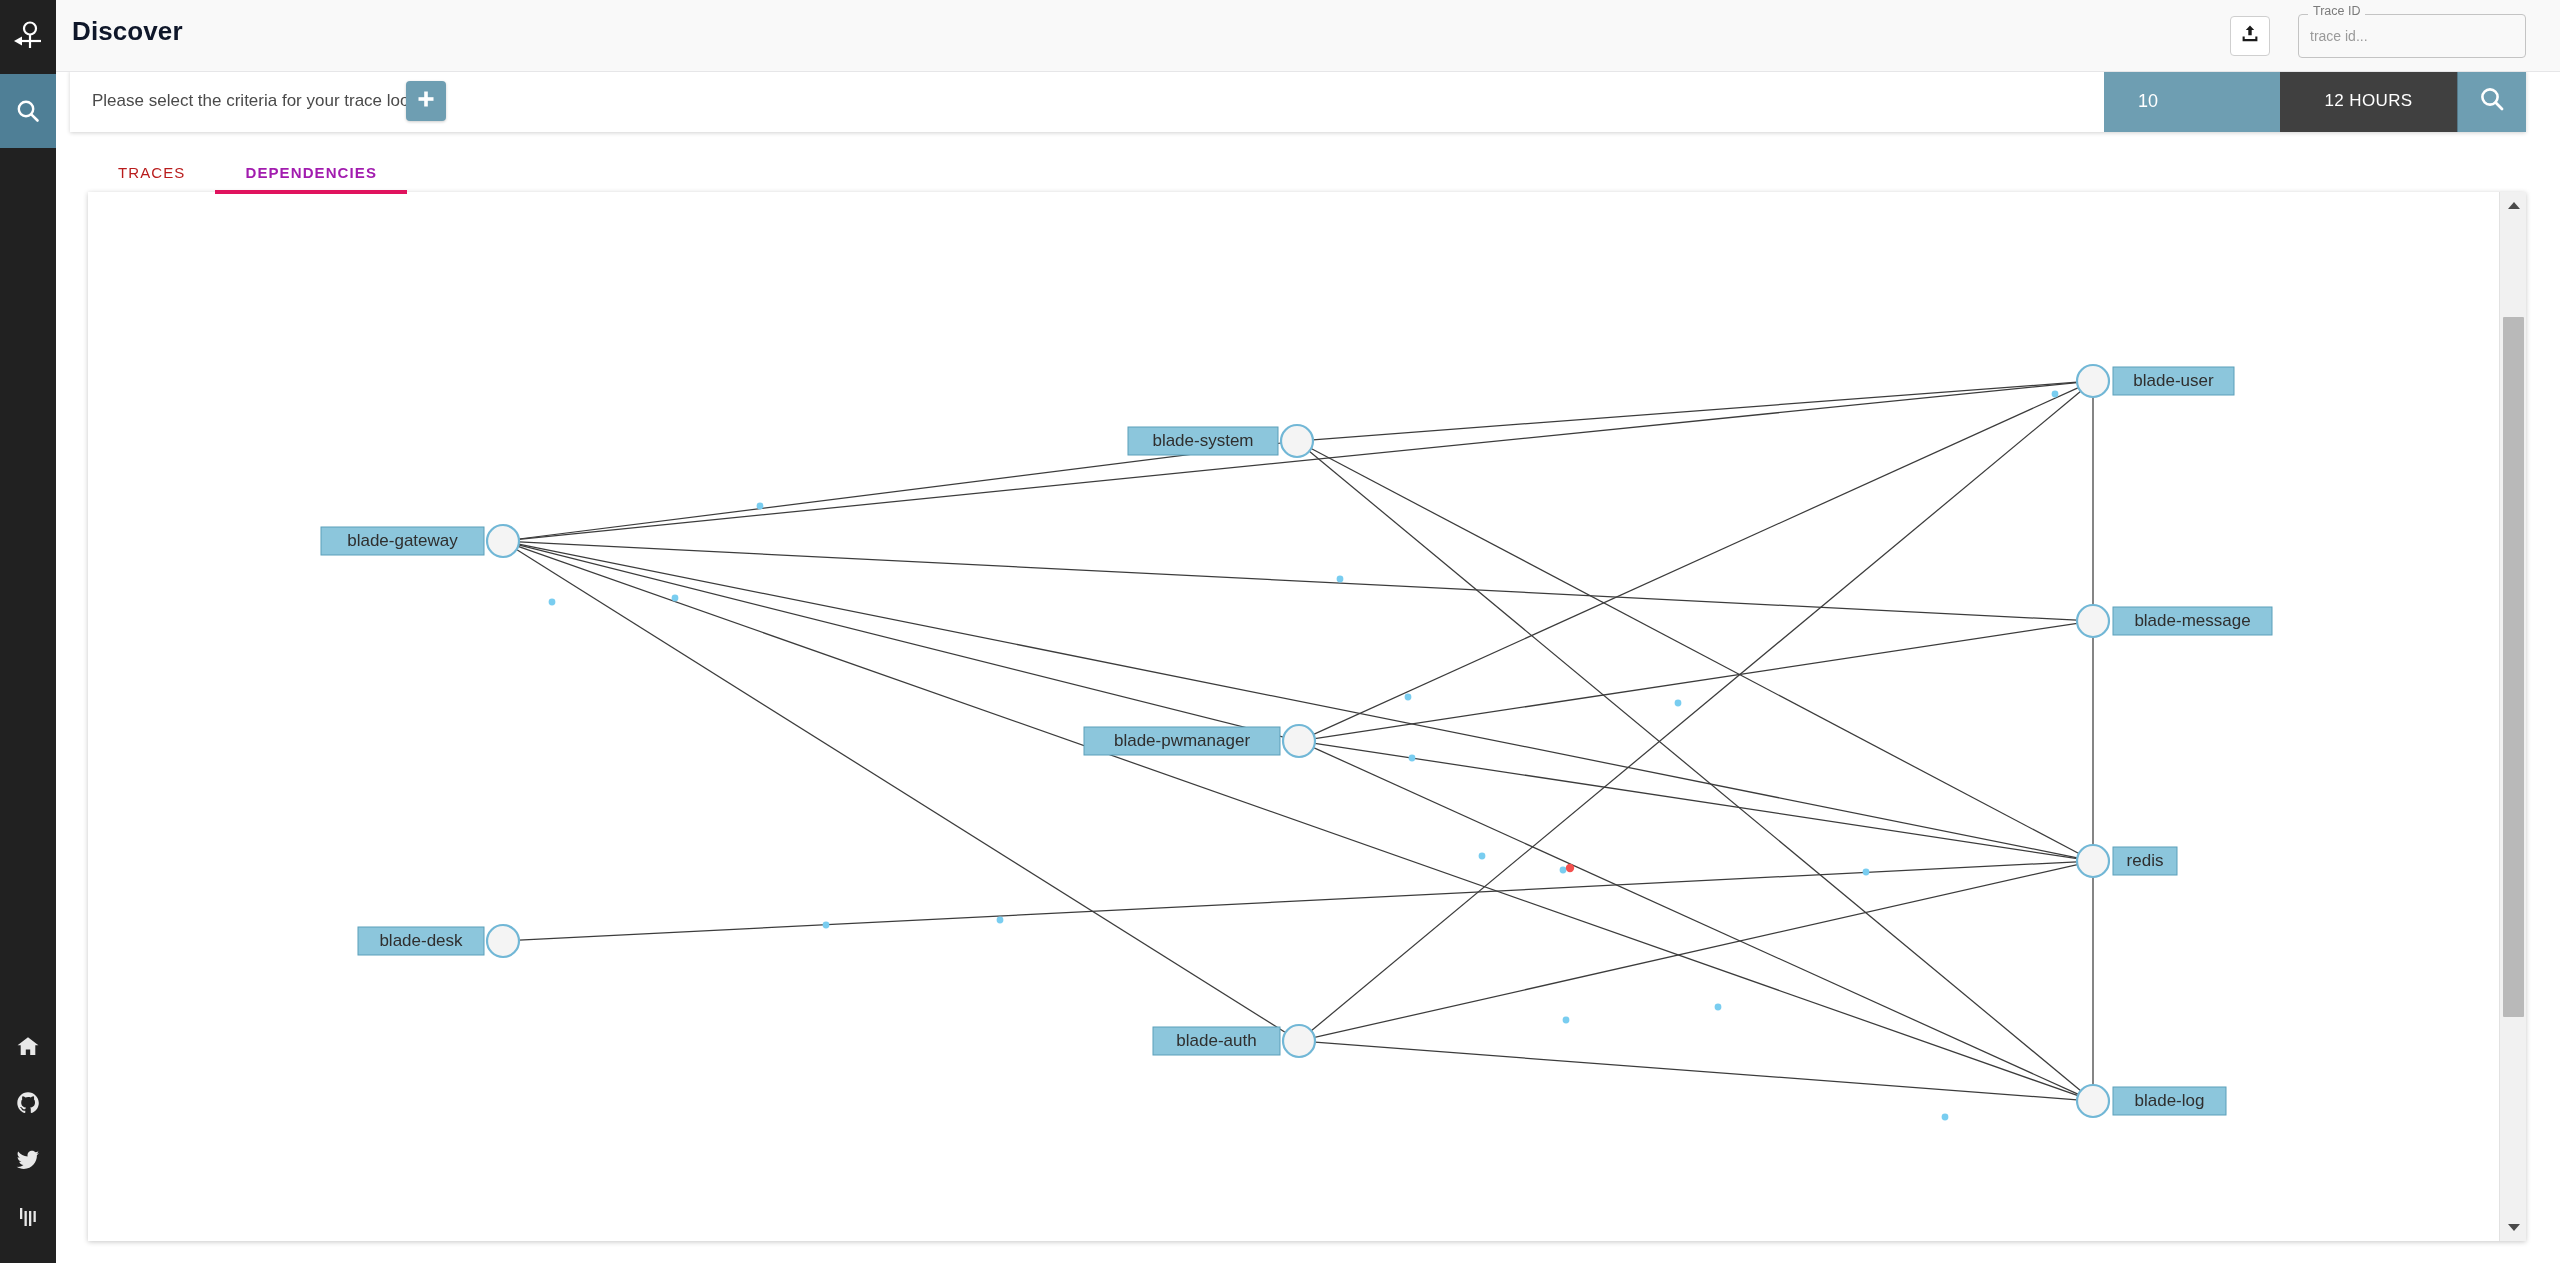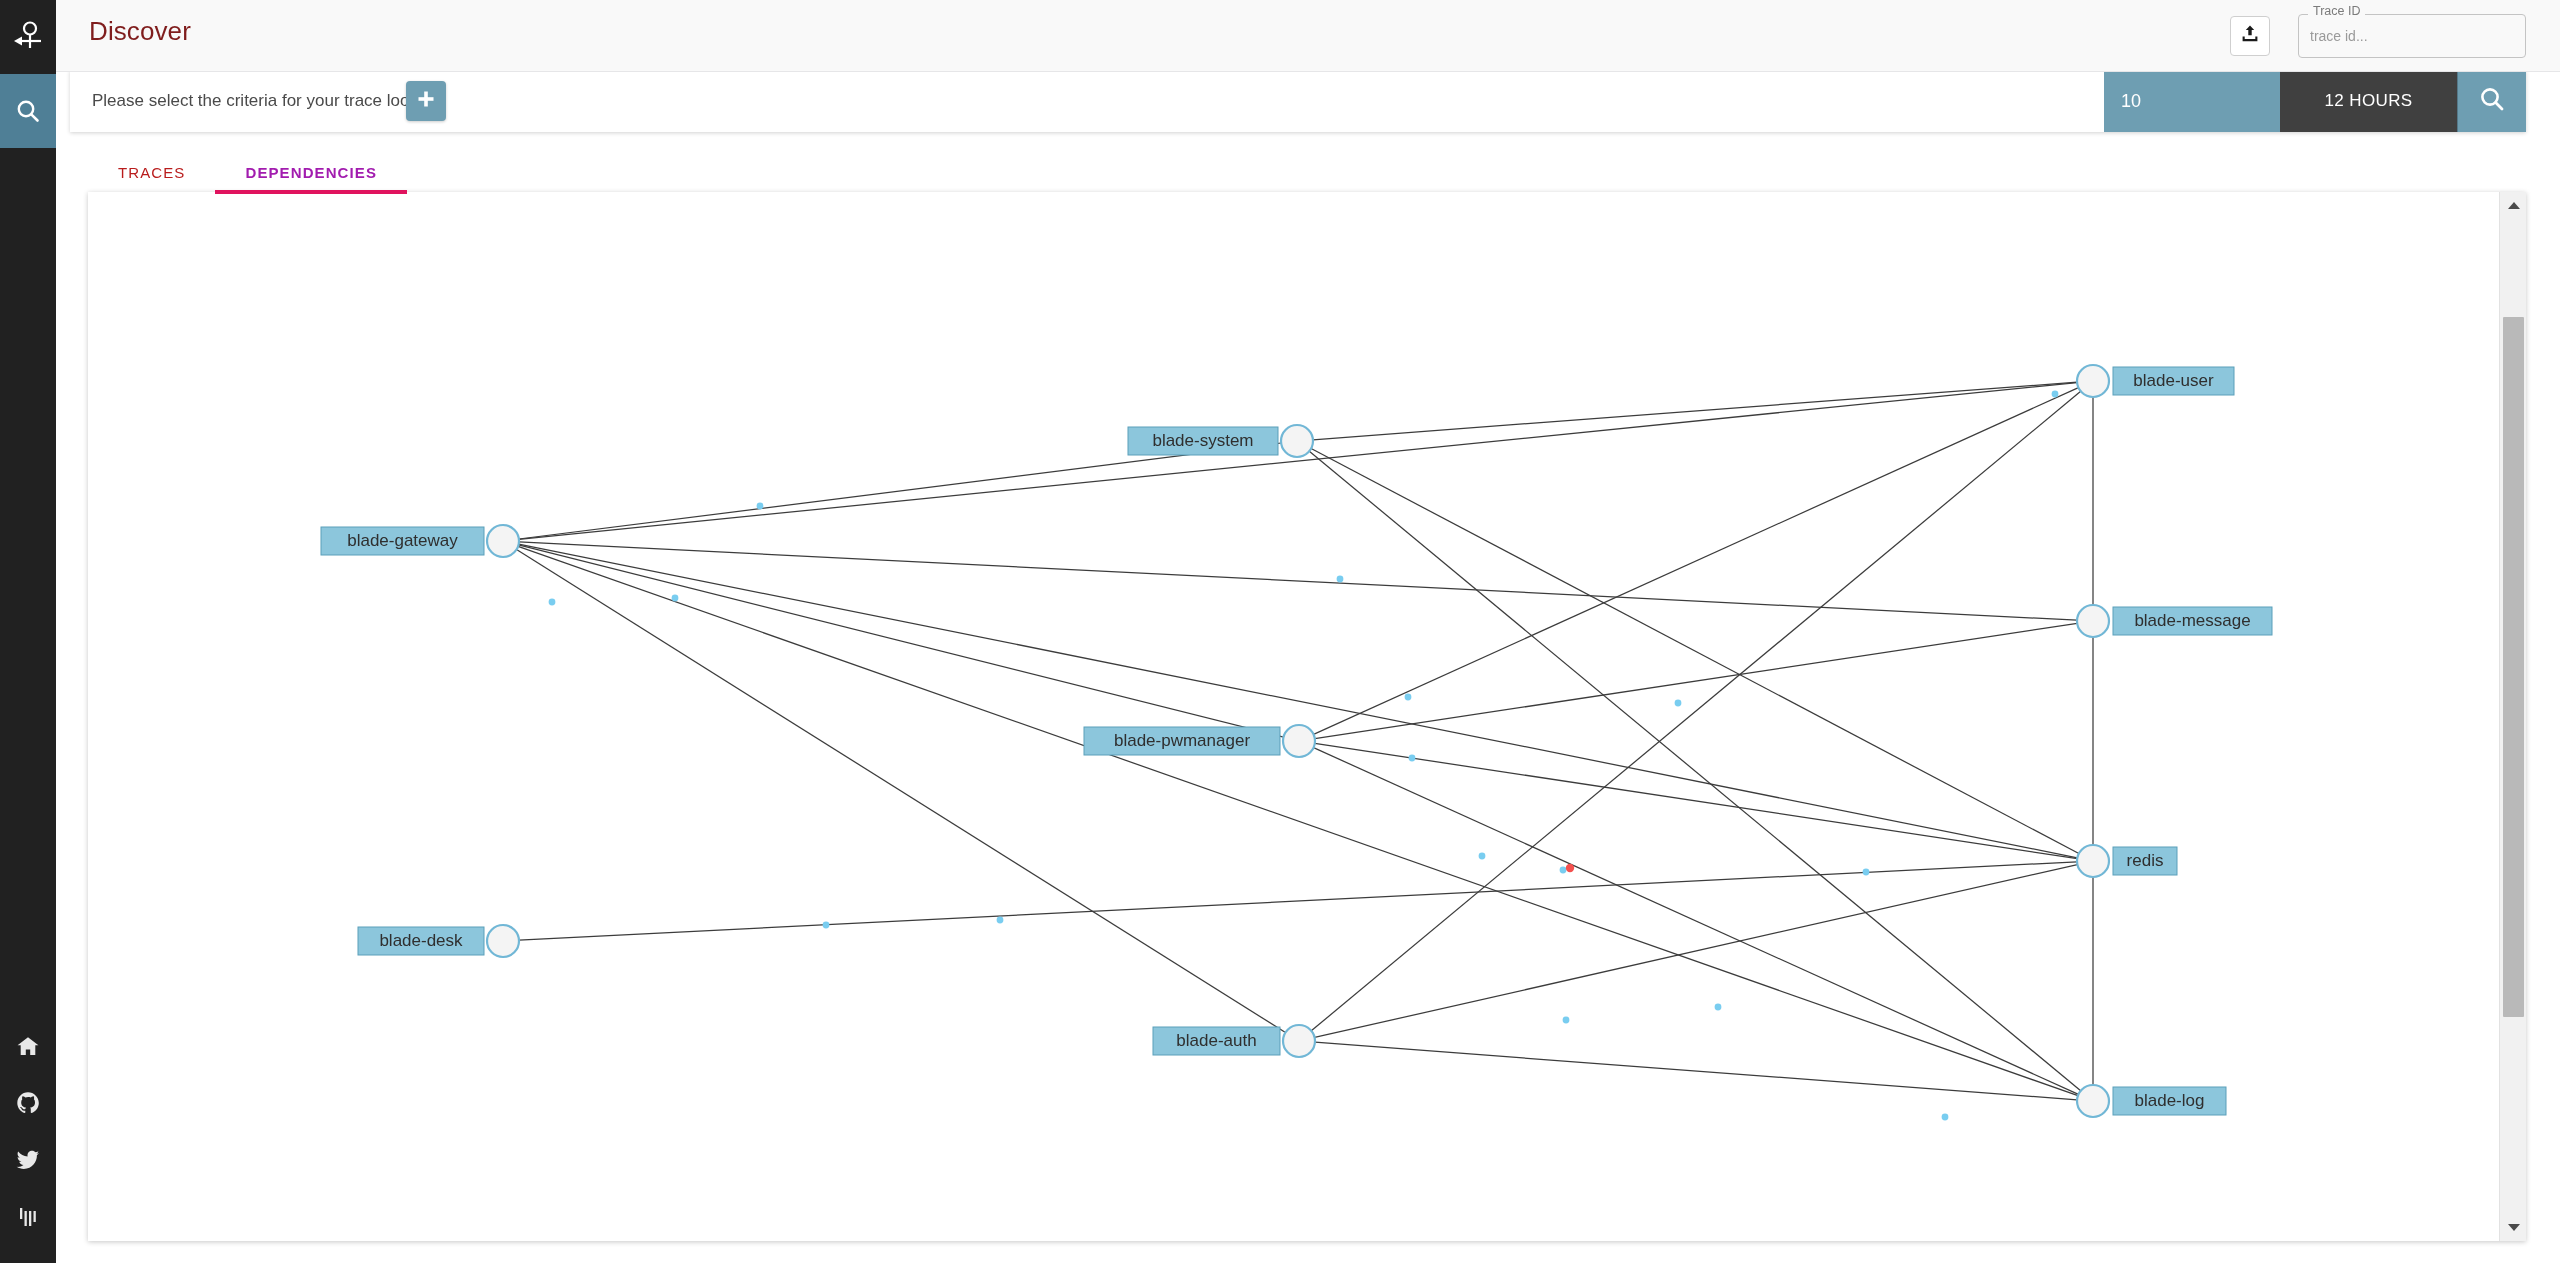--- a/index.html
+++ b/index.html
@@ -30,22 +30,22 @@
   .side-item svg, .side-logo svg{ display:block; }
 
   
   #header{
     position:absolute; left:56px; top:0; right:0; height:72px;
     background:#f9f9f9;
     border-bottom:1px solid #e6e6e8;
     z-index:30;
   }
   #page-title{
-    position:absolute; left:33px; top:16px;
-    font-size:26px; font-weight:400; color:#7f1d1d; letter-spacing:.1px;
+    position:absolute; left:16px; top:16px;
+    font-size:26px; font-weight:700; color:#0f172a; letter-spacing:.1px;
   }
   #upload-btn{
     position:absolute; right:290px; top:16px;
     width:40px;height:40px;
     border:1px solid #cfcfcf; border-radius:4px; background:#fff;
     display:flex;align-items:center;justify-content:center; cursor:pointer;
   }
   #traceid-wrap{
     position:absolute; right:34px; top:14px;
     width:228px; height:44px;
@@ -80,21 +80,21 @@
     font-size:17px; color:#4a4a4a; white-space:nowrap;
   }
   #add-criteria-btn{
     position:absolute; left:336px; top:50%; transform:translateY(-50%);
     width:40px;height:40px; border-radius:4px; background:#6e9eb2;
     display:flex;align-items:center;justify-content:center; cursor:pointer;
     box-shadow:0 1px 3px rgba(0,0,0,.2);
   }
   #limit-box{
     width:176px; background:#6e9eb2; color:#fff;
-    display:flex;align-items:center; padding-left:17px;
+    display:flex;align-items:center; padding-left:34px;
     font-size:18px; cursor:pointer;
   }
   #lookback-box{
     width:178px; background:#404040; color:#fff;
     display:flex;align-items:center;justify-content:center;
     font-size:17px; letter-spacing:.4px; cursor:pointer;
     border-right:1px solid #55798a;
   }
   #run-btn{
     width:68px; background:#6e9eb2;

